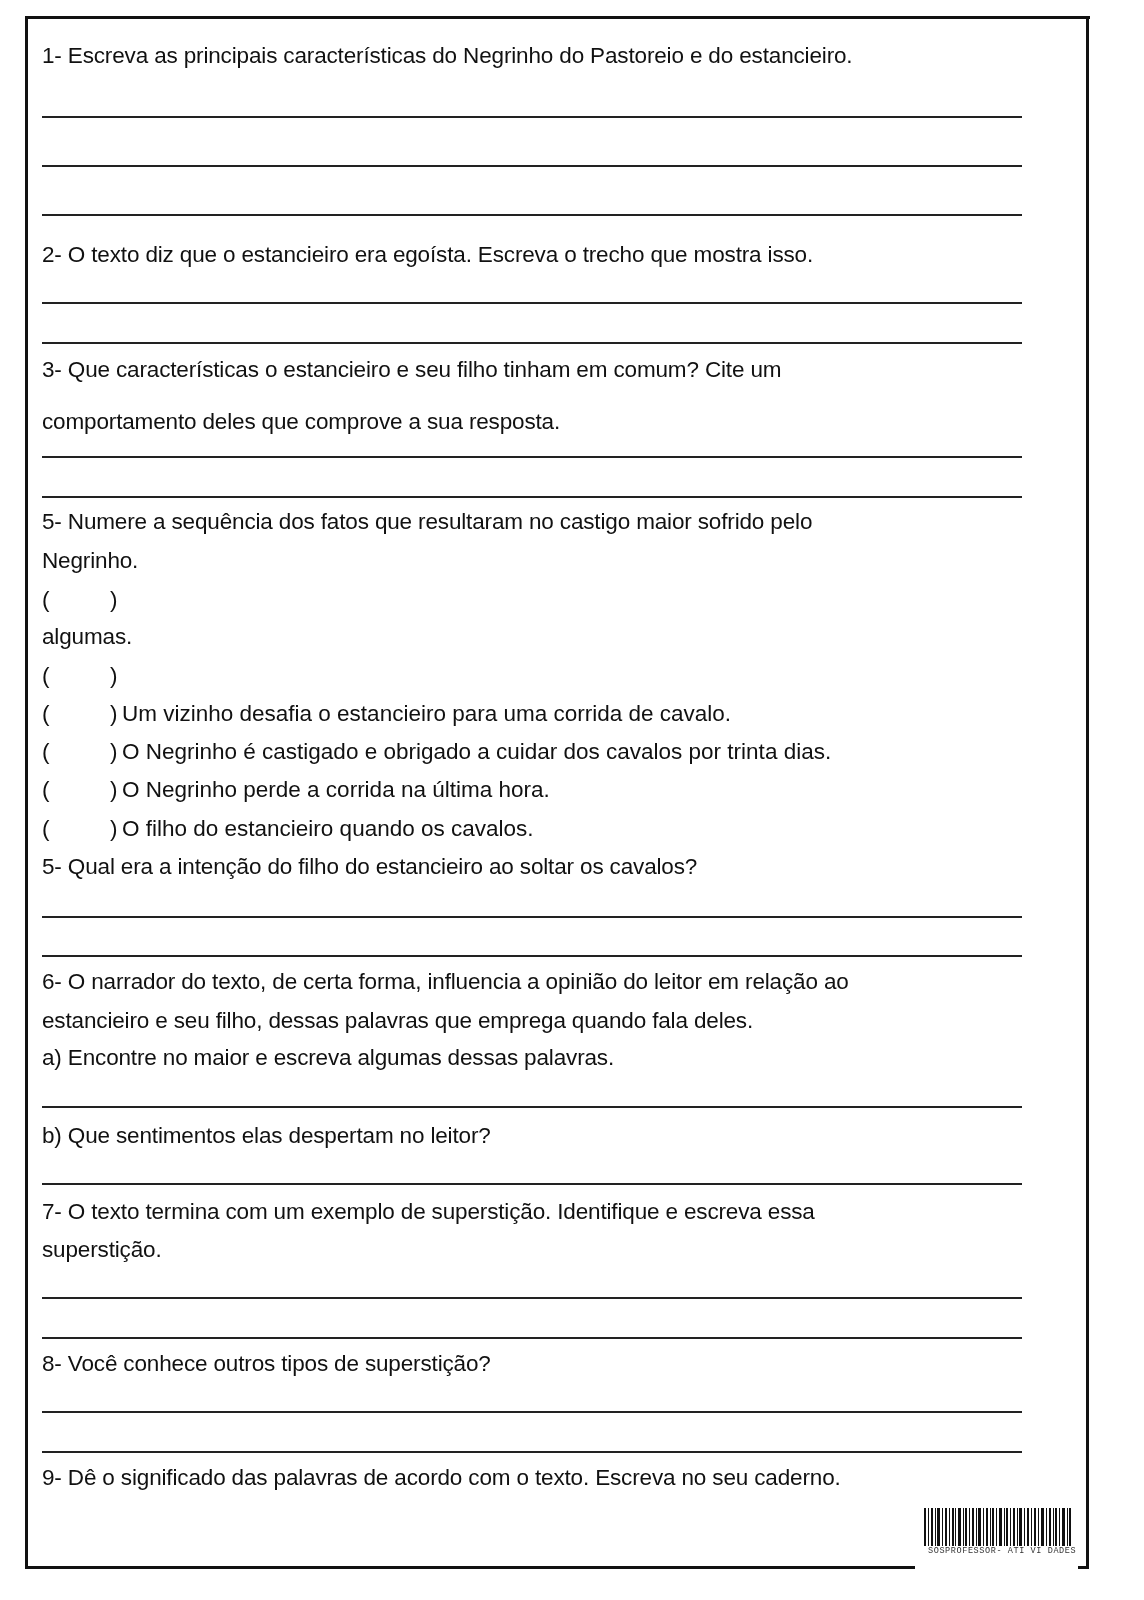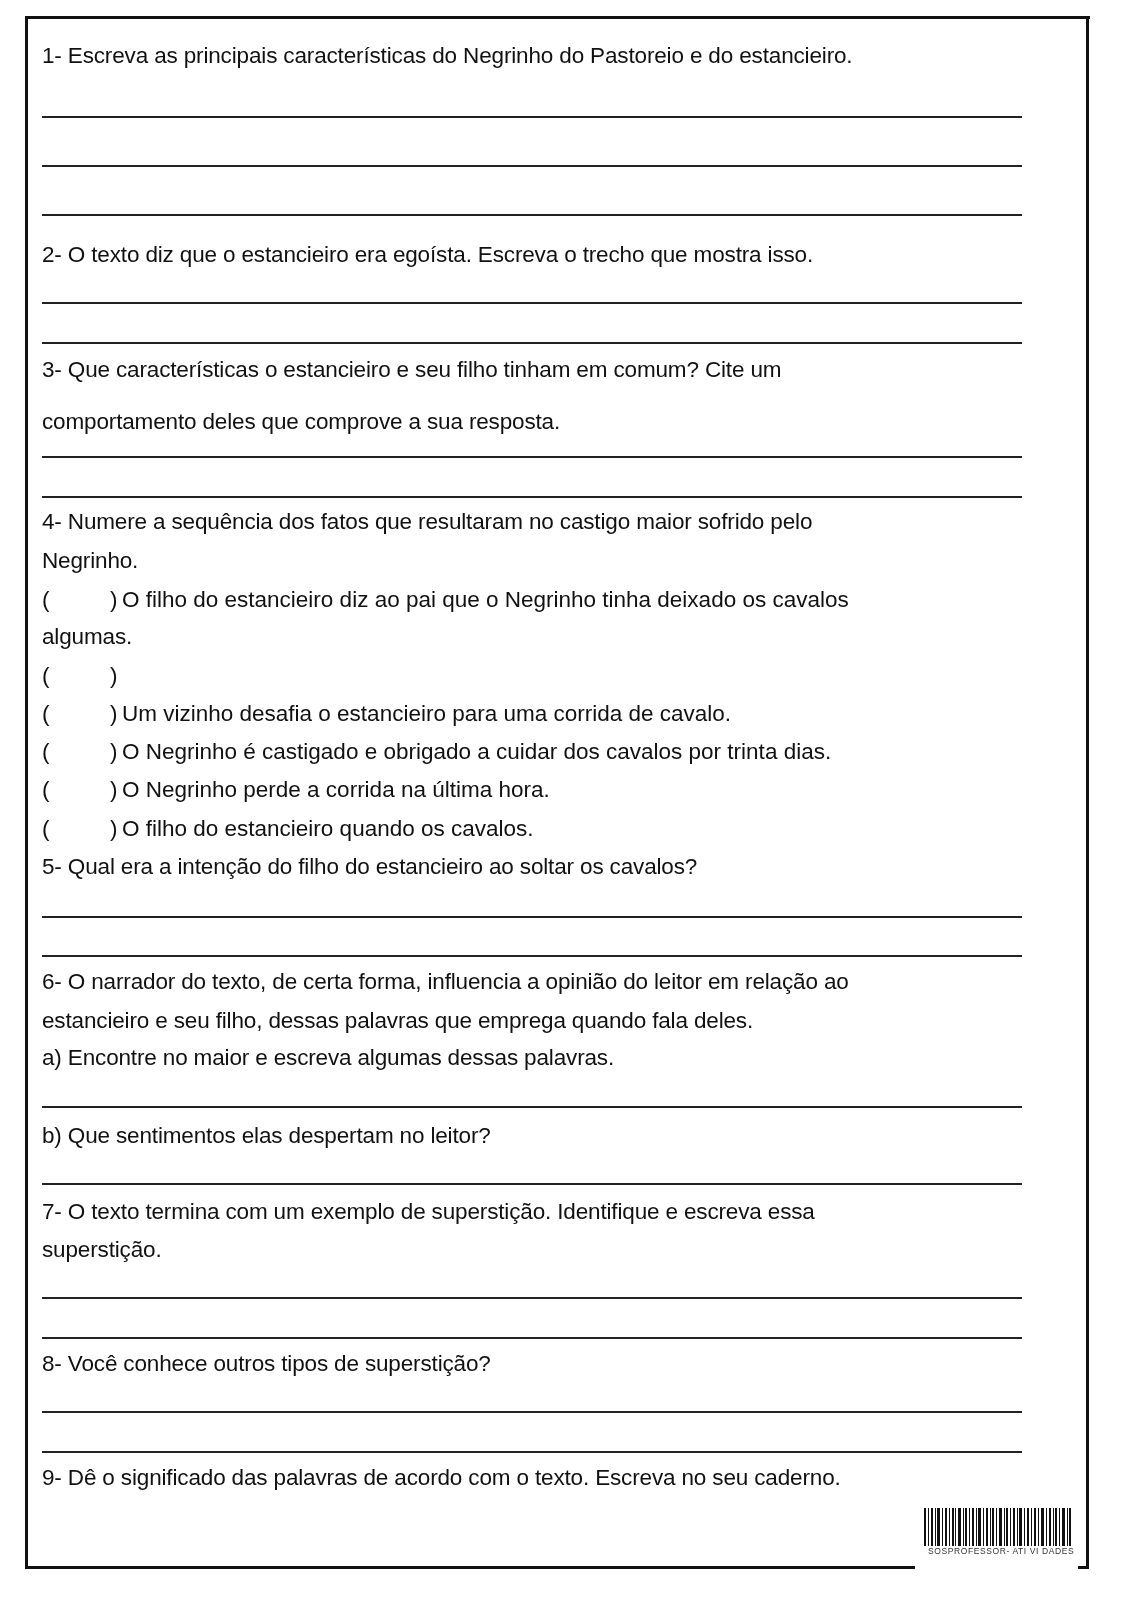--- a/index.html
+++ b/index.html
@@ -12,21 +12,21 @@
   .frame-bottom-right { position:absolute; left:1078px; top:1566px; width:11px; height:3px; background:#111; }
   .t { position:absolute; left:42px; font-size:22.5px; line-height:28px; white-space:nowrap; letter-spacing:-0.15px; }
   .ln { position:absolute; left:42px; width:980px; height:1.5px; background:#222; }
   .opt { position:absolute; left:42px; font-size:22.5px; line-height:28px; white-space:nowrap; }
   .paren-open { position:absolute; left:0; }
   .paren-close { position:absolute; left:68px; }
   .opt .txt { position:absolute; left:68px; }
   .ans { position:absolute; top:1577px; font-size:22.5px; line-height:28px; white-space:nowrap;margin-top:20px; }
   .ans .lbl-small { font-size:17px; }
   .barcode { position:absolute; left:924px; top:1508px; width:148px; height:38px; }
-  .barcode-caption { position:absolute; left:928px; top:1546px; font-family:Liberation Sans, sans-serif; font-size:8.5px; letter-spacing:0.6px; color:#333; white-space:nowrap; }
+  .barcode-caption { position:absolute; left:928px; top:1546px; font-family:Liberation Mono, monospace; font-size:8.5px; letter-spacing:0.6px; color:#333; white-space:nowrap; }
 </style>
 </head>
 <body>
 
 <div class="frame-top"></div>
 <div class="frame-left"></div>
 <div class="frame-right"></div>
 <div class="frame-bottom"></div>
 <div class="frame-bottom-right"></div>
 
@@ -37,27 +37,26 @@
 
 <div class="t" style="top:241px">2- O texto diz que o estancieiro era egoísta. Escreva o trecho que mostra isso.</div>
 <div class="ln" style="top:302px"></div>
 <div class="ln" style="top:342px"></div>
 
 <div class="t" style="top:356px">3- Que características o estancieiro e seu filho tinham em comum? Cite um</div>
 <div class="t" style="top:408px">comportamento deles que comprove a sua resposta.</div>
 <div class="ln" style="top:456px"></div>
 <div class="ln" style="top:496px"></div>
 
-<div class="t" style="top:508px">4- Numere a sequência dos fatos que resultaram no castigo maior sofrido pelo</div>
+<div class="t" style="top:508px">5- Numere a sequência dos fatos que resultaram no castigo maior sofrido pelo</div>
 <div class="t" style="top:547px">Negrinho.</div>
 
 <div class="opt" style="top:586px; width:980px; height:28px;">
   <span class="paren-open">(</span>
   <span class="paren-close">)</span>
-  <span class="txt" style="left:80px">O filho do estancieiro diz ao pai que o Negrinho tinha deixado os cavalos</span>
 </div>
 <div class="t" style="top:623px">algumas.</div>
 
 <div class="opt" style="top:662px; width:980px; height:28px;">
   <span class="paren-open">(</span>
   <span class="paren-close">)</span>
 </div>
 
 <div class="opt" style="top:700px; width:980px; height:28px;">
   <span class="paren-open">(</span>

